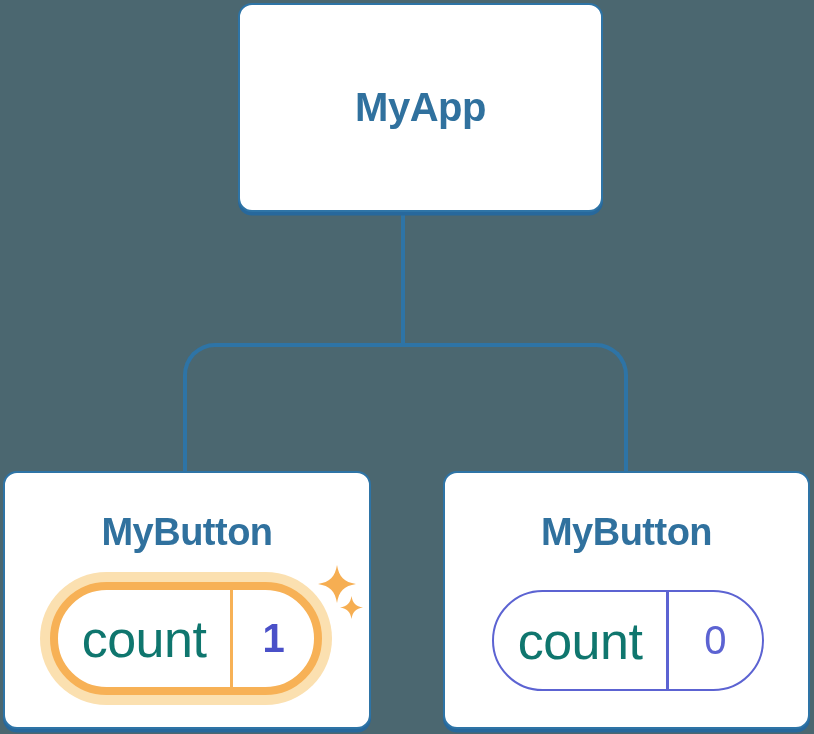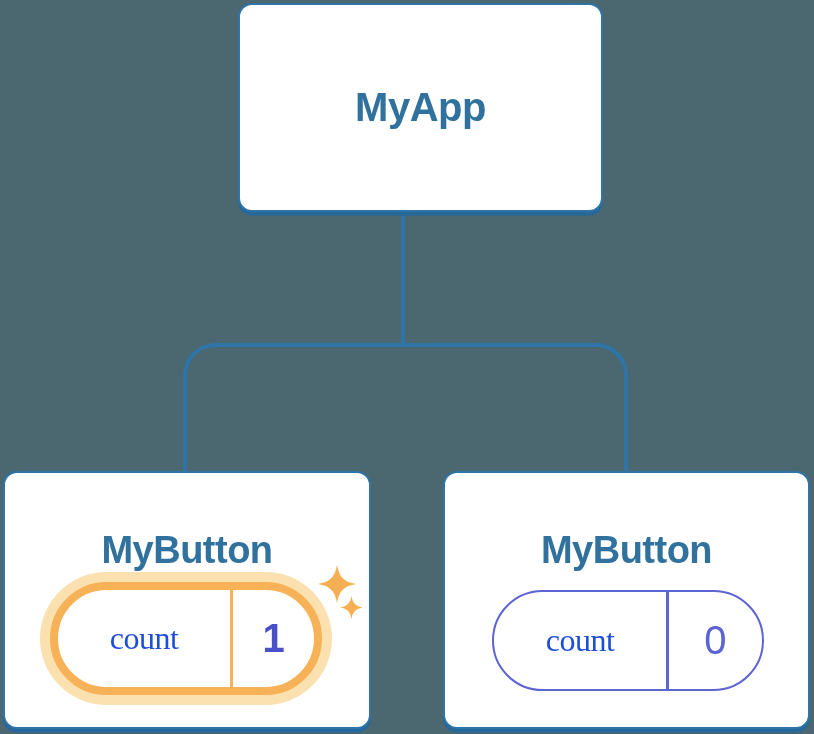--- a/index.html
+++ b/index.html
@@ -22,21 +22,21 @@
   .node-root{left:218px;top:3px;width:365px;height:209px;display:flex;align-items:center;justify-content:center;margin-left:20px;}
   .node-left{left:3px;top:471px;width:368px;height:258px;}
   .node-right{left:443px;top:471px;width:367px;height:258px;}
   .node-title{
     color:#30719E;
     font-weight:700;
     letter-spacing:-0.5px;
     text-align:center;
   }
   .node-root .node-title{font-size:40px;}
-  .child-title{font-size:38px;margin-top:56px;width:100%;}
+  .child-title{font-size:38px;margin-top:38px;width:100%;}
   
   .stem{
     position:absolute;left:401px;top:210px;width:4px;height:137px;
     background:#2E74A6;
   }
   .bracket{
     position:absolute;left:183px;top:343px;width:445px;height:130px;
     border:4px solid #2E74A6;border-bottom:none;
     border-radius:32px 32px 0 0;
     background:transparent;
@@ -45,21 +45,21 @@
   .pill{
     position:absolute;
     display:flex;align-items:stretch;
     background:#ffffff;
     border-radius:999px;
     overflow:hidden;
   }
   .pill-key{
     flex:0 0 172px;
     display:flex;align-items:center;justify-content:center;
-    font-size:32px;color:#1d4ed8;letter-spacing:-0.5px;font-family:Liberation Serif, serif;
+    font-size:52px;color:#0f766e;letter-spacing:-0.5px;
   }
   .pill-sep{flex:0 0 auto;}
   .pill-val{
     flex:1 1 auto;
     display:flex;align-items:center;justify-content:center;
     font-size:40px;color:#5C63D2;
   }
   .pill-normal{
     left:47px;top:117px;width:272px;height:101px;
     border:2.5px solid #5C63D2;

